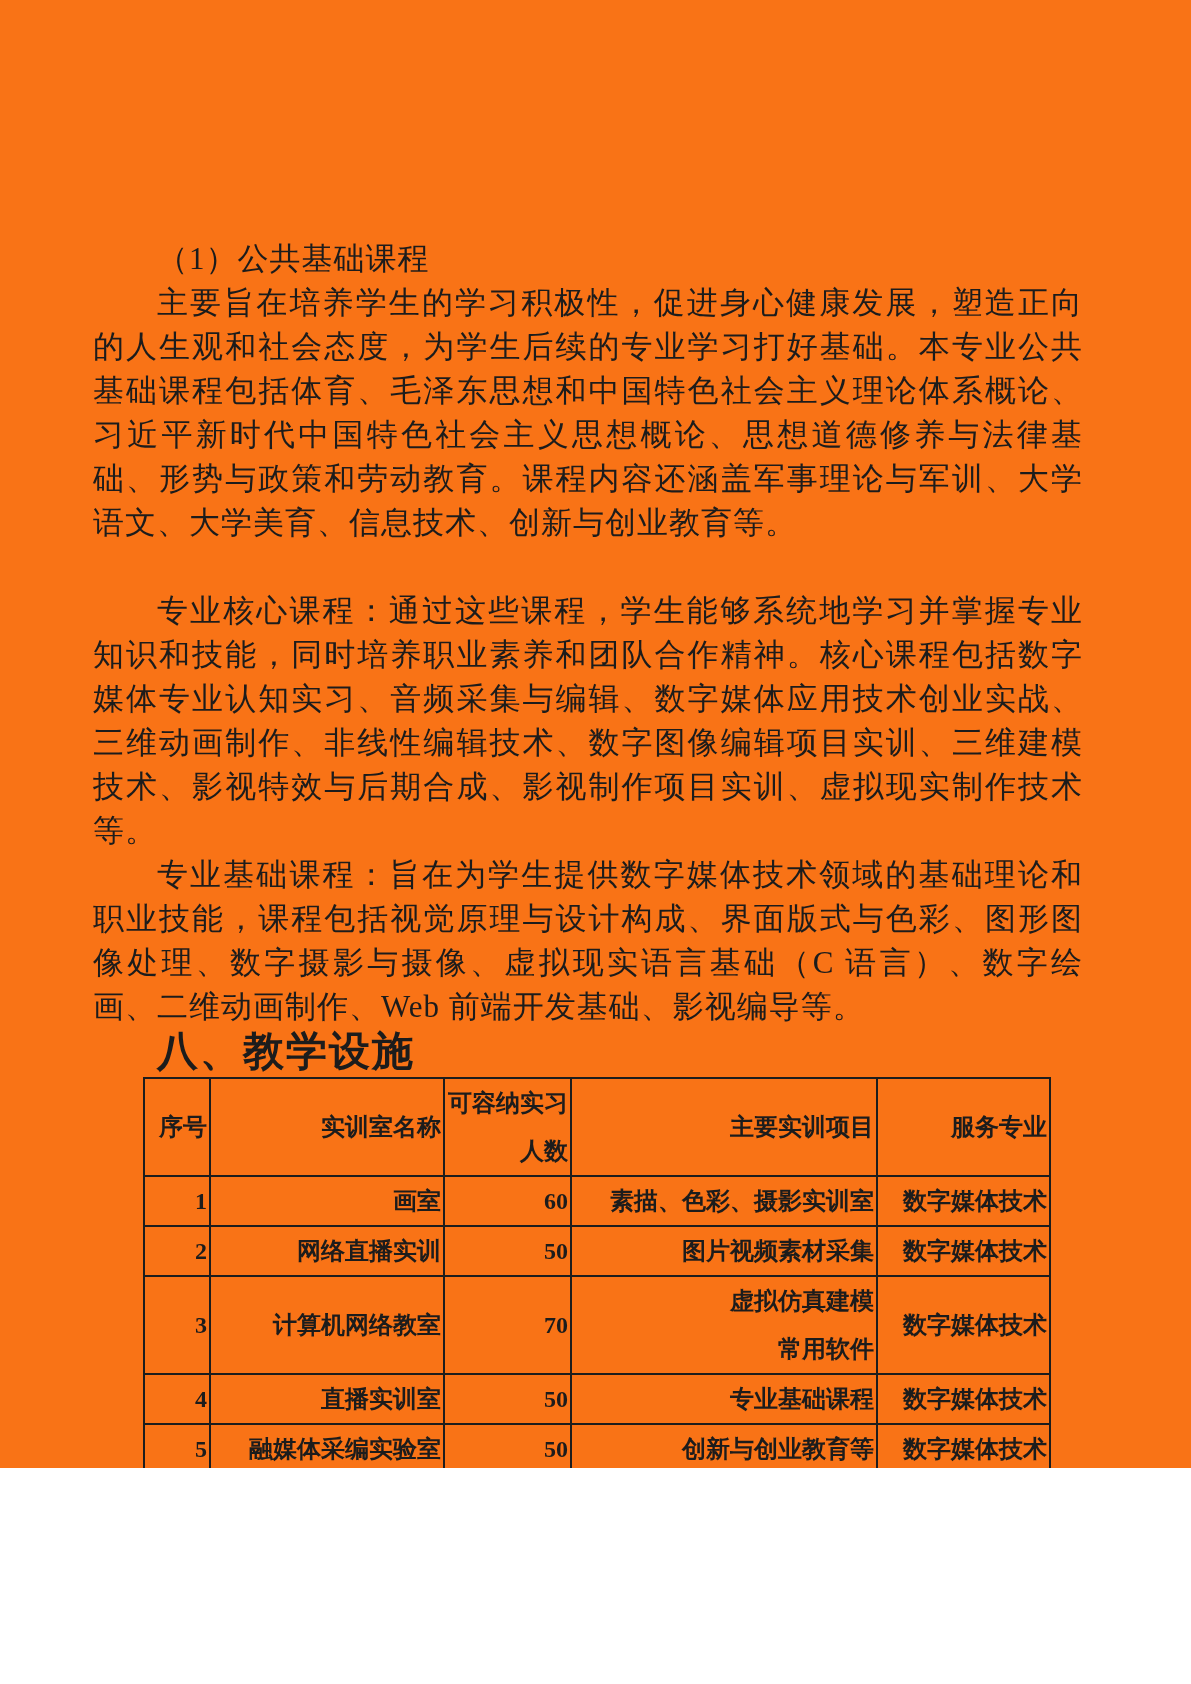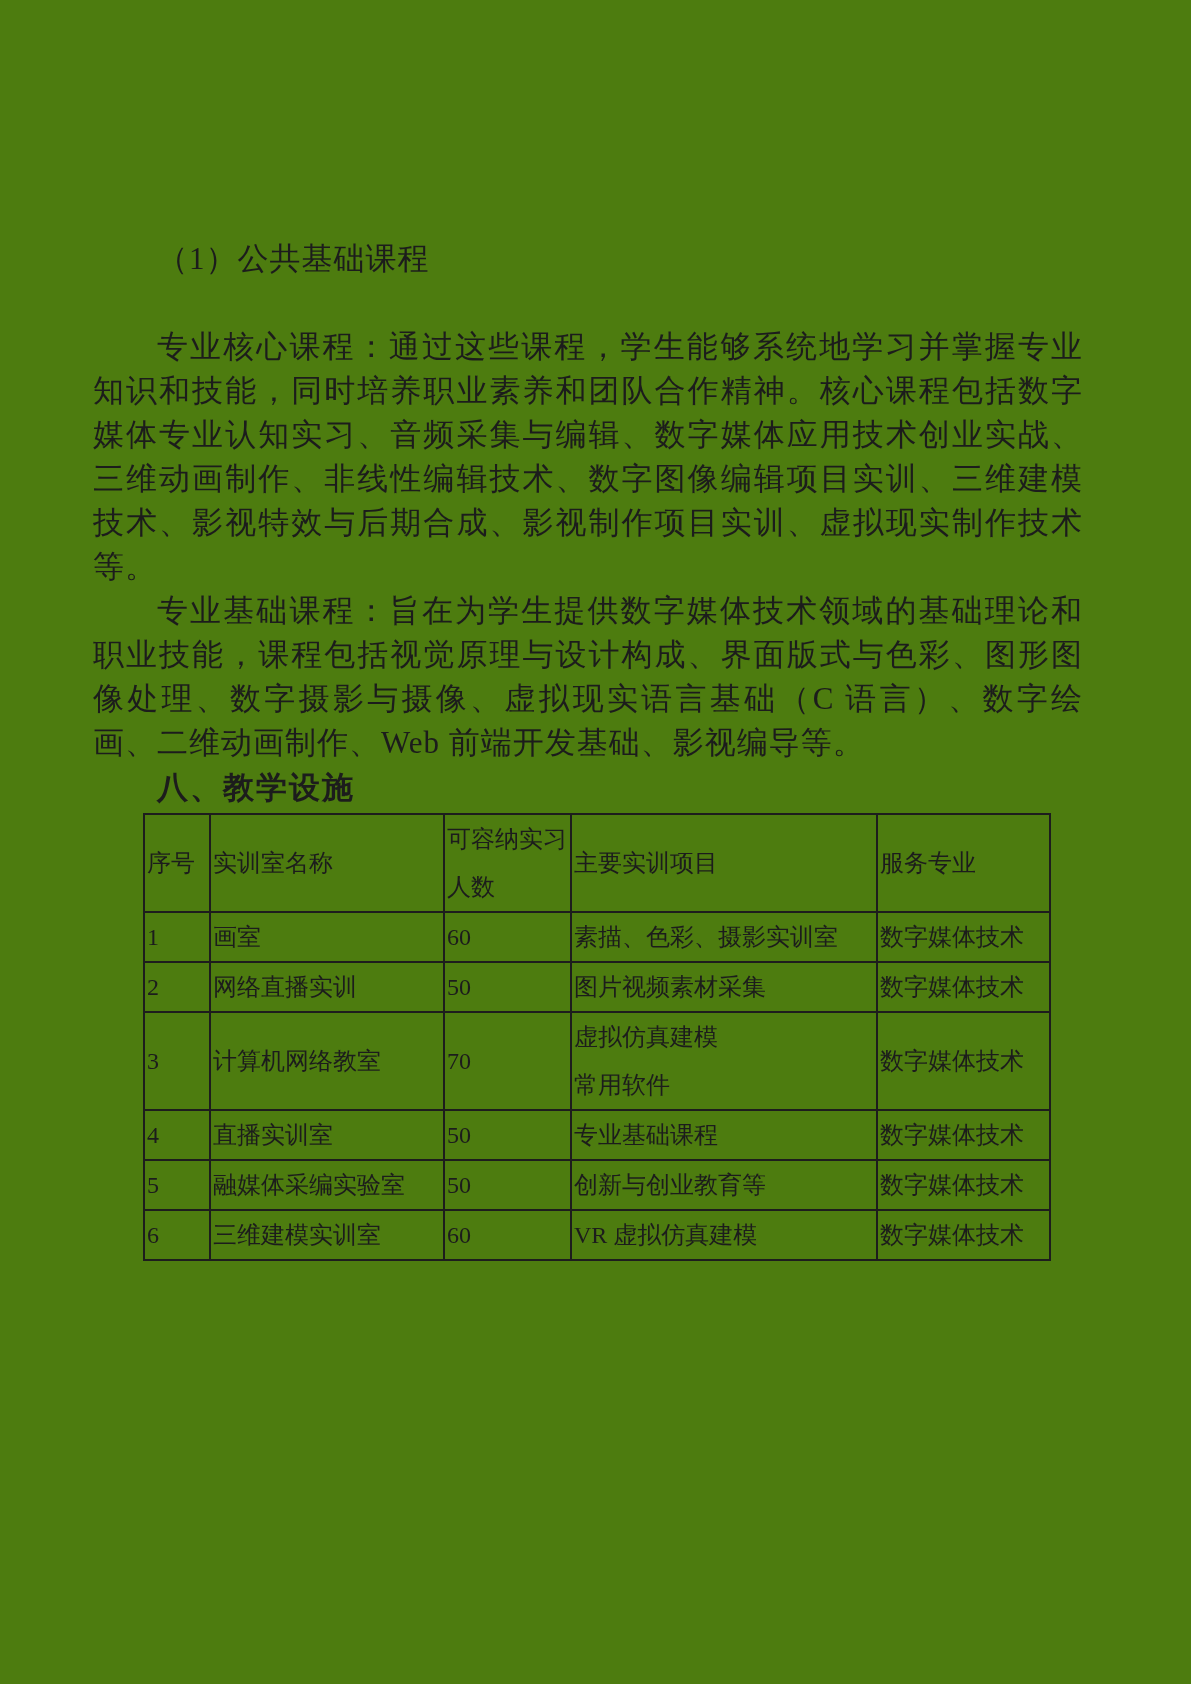--- a/index.html
+++ b/index.html
@@ -1,22 +1,22 @@
 <!DOCTYPE html>
 <html><head>
 <meta charset="utf-8">
 <style>
   * { margin: 0; padding: 0; box-sizing: border-box; }
   html, body { background: #ffffff; }
   .page {
     position: relative;
     width: 1191px;
-    height: 1684px;
+    height: 1468px;
     margin: 0 auto;
-    background: #4d7c0f;
+    background: #f97316;
     overflow: hidden;
     font-family: "Liberation Serif", "DejaVu Serif", serif;
     color: #1c1c1c;
   }
   .content {
     position: absolute;
     left: 93px;
     top: 237px;
     width: 990px;
   }
@@ -29,58 +29,59 @@
   }
   .heading-sub {
     font-size: 31px;
     line-height: 44px;
     letter-spacing: 1px;
     text-indent: 64px;
     font-weight: normal;
   }
   .section-gap { height: 44px; }
   .heading-bold {
-    font-size: 31px;
+    font-size: 41px;
     line-height: 45px;
     letter-spacing: 2px;
     text-indent: 64px;
     font-weight: bold;
   }
   table.facilities {
     border-collapse: collapse;
     table-layout: fixed;
     width: 906px;
     margin-left: 50px;
     margin-top: 3px;
   }
   table.facilities th,
   table.facilities td {
     border: 2px solid #1d1d1d;
-    text-align: left;
+    text-align: right;
     vertical-align: middle;
-    font-weight: normal;
+    font-weight: bold;
     font-size: 24px;
     line-height: 2;
     white-space: pre-line;
     padding: 0 2px;
     overflow: hidden;
     margin-left: 16px;
   }
   tr.r-header  { height: 86px; }
   tr.r-single  { height: 45px; }
   tr.r-double  { height: 89px; }
 </style>
 </head>
 <body>
 
 <div class="page">
   <div class="content">
 
     <div class="heading-sub">（1）公共基础课程</div>
 
+    <p class="para">主要旨在培养学生的学习积极性，促进身心健康发展，塑造正向的人生观和社会态度，为学生后续的专业学习打好基础。本专业公共基础课程包括体育、毛泽东思想和中国特色社会主义理论体系概论、习近平新时代中国特色社会主义思想概论、思想道德修养与法律基础、形势与政策和劳动教育。课程内容还涵盖军事理论与军训、大学语文、大学美育、信息技术、创新与创业教育等。</p>
 
     <div class="section-gap"></div>
 
 
     <p class="para">专业核心课程：通过这些课程，学生能够系统地学习并掌握专业知识和技能，同时培养职业素养和团队合作精神。核心课程包括数字媒体专业认知实习、音频采集与编辑、数字媒体应用技术创业实战、三维动画制作、非线性编辑技术、数字图像编辑项目实训、三维建模技术、影视特效与后期合成、影视制作项目实训、虚拟现实制作技术等。</p>
 
     <p class="para">专业基础课程：旨在为学生提供数字媒体技术领域的基础理论和职业技能，课程包括视觉原理与设计构成、界面版式与色彩、图形图像处理、数字摄影与摄像、虚拟现实语言基础（C 语言）、数字绘画、二维动画制作、Web 前端开发基础、影视编导等。</p>
 
     <div class="heading-bold">八、教学设施</div>
 

